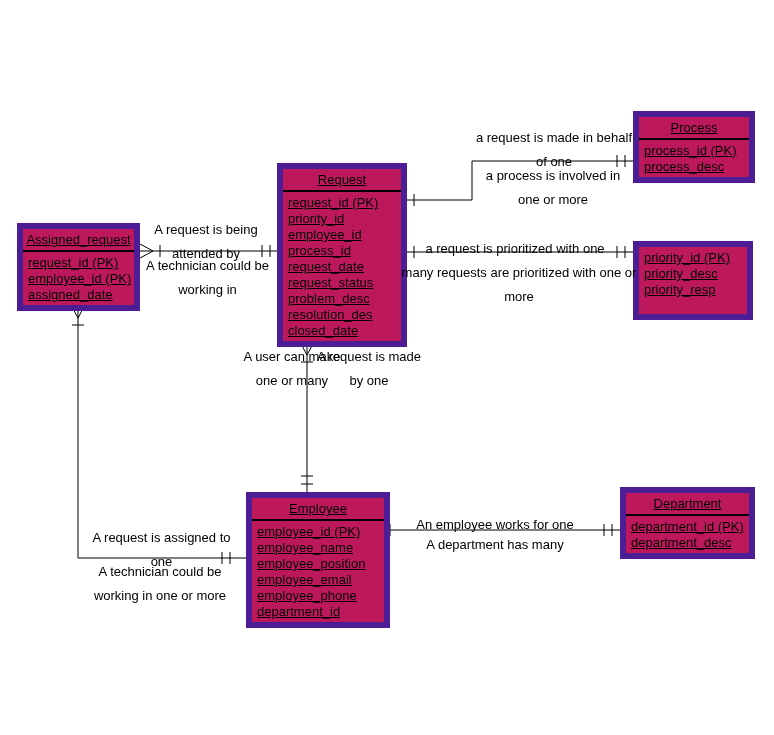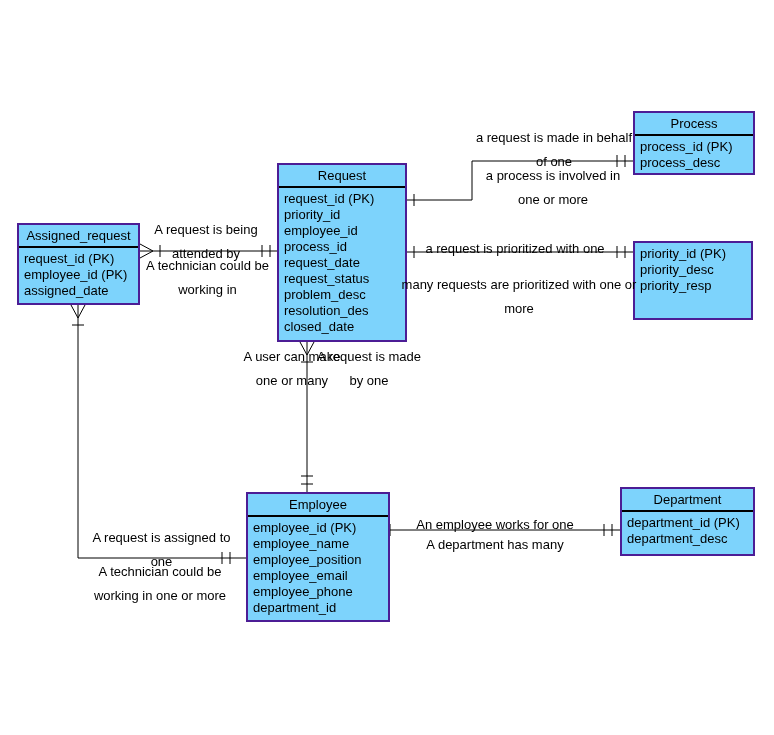--- a/index.html
+++ b/index.html
@@ -12,23 +12,24 @@
     color: #000000;
     overflow: hidden;
   }
   #connectors {
     position: absolute;
     left: 0; top: 0;
     width: 774px; height: 735px;
   }
   .entity {
     position: absolute;
-    background: #7dd3fc;
-    border: 2px solid #4c1d95;
+    background: #be185d;
+    border: 6px solid #4c1d95;
     box-sizing: border-box;
+    text-decoration: underline;
   }
   .entity-title {
     text-align: center;
     font-size: 13px;
     line-height: 19px;
     padding: 1px 2px;
     border-bottom: 2px solid #000000;
     white-space: nowrap;
   }
   .entity-fields {
@@ -156,21 +157,21 @@
     </div>
   </div>
 
   <div class="rel-label" style="left:145px; top:218px; width:122px;">A request is being attended by</div>
   <div class="rel-label" style="left:140px; top:254px; width:135px;">A technician could be working in</div>
 
   <div class="rel-label" style="left:470px; top:126px; width:168px;">a request is made in behalf of one</div>
   <div class="rel-label" style="left:478px; top:164px; width:150px;text-align:center;">a process is involved in one or more</div>
 
   <div class="rel-label" style="left:405px; top:237px; width:220px;">a request is prioritized with one</div>
-  <div class="rel-label" style="left:398px; top:273px; width:242px;">many requests are prioritized with one or more</div>
+  <div class="rel-label" style="left:398px; top:261px; width:242px;">many requests are prioritized with one or more</div>
 
   <div class="rel-label" style="left:192px; top:345px; width:112px;margin-left:44px;">A user can make one or many</div>
   <div class="rel-label" style="left:314px; top:345px; width:110px;">A request is made by one</div>
 
   <div class="rel-label" style="left:84px; top:526px; width:155px;">A request is assigned to one</div>
   <div class="rel-label" style="left:80px; top:560px; width:160px;">A technician could be working in one or more</div>
 
   <div class="rel-label" style="left:385px; top:513px; width:220px;">An employee works for one</div>
   <div class="rel-label" style="left:385px; top:533px; width:220px;">A department has many</div>
 

